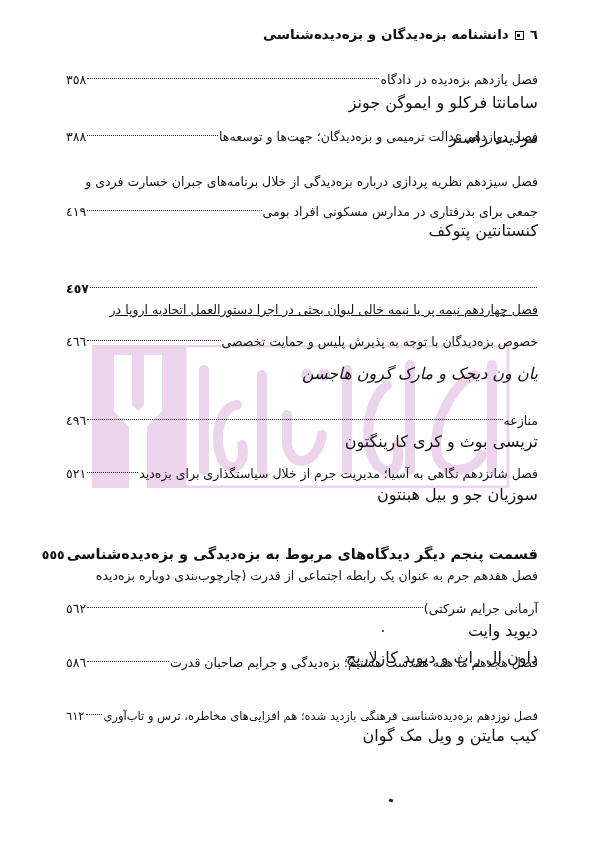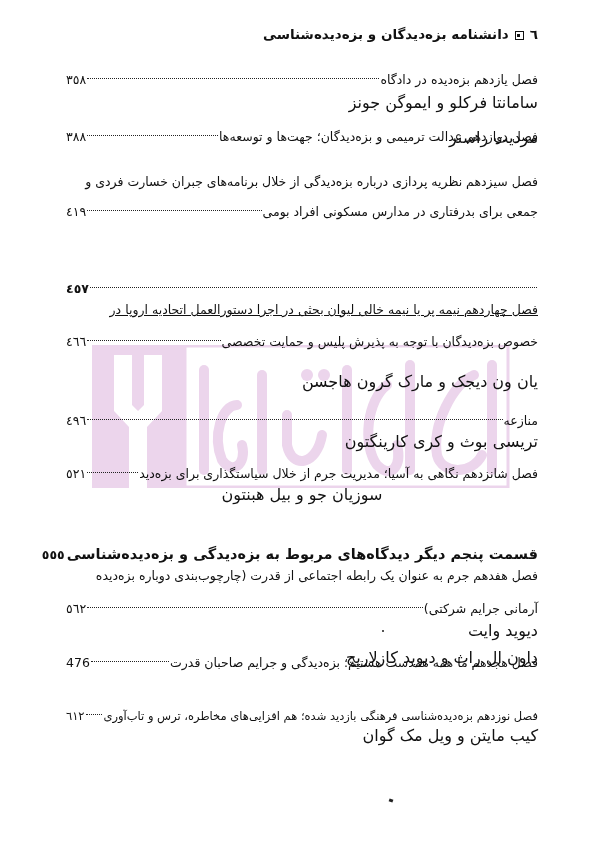--- a/index.html
+++ b/index.html
@@ -173,58 +173,61 @@
   <div class="line" style="top:172px;">
     <span>فصل سیزدهم نظریه پردازی درباره بزه‌دیدگی از خلال برنامه‌های جبران خسارت فردی و</span>
   </div>
 
   <div class="line toc" style="top:196px;">
     <span class="t">جمعی برای بدرفتاری در مدارس مسکونی افراد بومی</span>
     <span class="dots"></span>
     <span class="n">٤١٩</span>
   </div>
 
+  <div class="line author" style="top:221px;">
+    <span>کنستانتین پتوکف</span>
+  </div>
 
   <div class="line toc section" style="top:273px;">
     <span class="dots"></span>
     <span class="n">٤٥٧</span>
   </div>
 
   <div class="line" style="top:300px;text-decoration:underline;">
     <span>فصل چهاردهم نیمه پر یا نیمه خالی لیوان بحثی در اجرا دستورالعمل اتحادیه اروپا در</span>
   </div>
 
   <div class="line toc" style="top:326px;">
     <span class="t">خصوص بزه‌دیدگان با توجه به پذیرش پلیس و حمایت تخصصی</span>
     <span class="dots"></span>
     <span class="n">٤٦٦</span>
   </div>
 
-  <div class="line author" style="top:372px;">
+  <div class="line author" style="top:364px;font-style:italic;">
     <span>یان ون دیجک و مارک گرون هاجسن</span>
   </div>
 
 
   <div class="line toc" style="top:405px;">
     <span class="t">منازعه</span>
     <span class="dots"></span>
     <span class="n">٤٩٦</span>
   </div>
 
   <div class="line author" style="top:432px;">
     <span>تریسی بوث و کری کارینگتون</span>
   </div>
 
   <div class="line toc" style="top:458px;">
     <span class="t">فصل شانزدهم نگاهی به آسیا؛ مدیریت جرم از خلال سیاستگذاری برای بزه‌دید</span>
     <span class="dots"></span>
     <span class="n">٥٢١</span>
   </div>
 
-  <div class="line author" style="top:485px;text-align:center;">
+  <div class="line author" style="top:485px;">
     <span>سوزیان جو و بیل هبنتون</span>
   </div>
 
   <div class="line toc section" style="top:539px;">
     <span class="t">قسمت پنجم دیگر دیدگاه‌های مربوط به بزه‌دیدگی و بزه‌دیده‌شناسی</span>
     <span class="dots"></span>
     <span class="n">٥٥٥</span>
   </div>
 
   <div class="line" style="top:566px;">
@@ -238,21 +241,21 @@
   </div>
   <div class="stray-dot"></div>
 
   <div class="line author" style="top:621px;">
     <span>دیوید وایت</span>
   </div>
 
   <div class="line toc" style="top:647px;">
     <span class="t">فصل هجدهم ما همه همدست هستیم؛ بزه‌دیدگی و جرایم صاحبان قدرت</span>
     <span class="dots"></span>
-    <span class="n">476</span>
+    <span class="n">٥٨٦</span>
   </div>
 
   <div class="line author" style="top:648px;text-align:right;">
     <span>داون ال راث و دیوید کازلاریچ</span>
   </div>
 
   <div class="line toc small" style="top:700px;">
     <span class="t">فصل نوزدهم بزه‌دیده‌شناسی فرهنگی بازدید شده؛ هم افزایی‌های مخاطره، ترس و تاب‌آوری</span>
     <span class="dots"></span>
     <span class="n">٦١٢</span>

